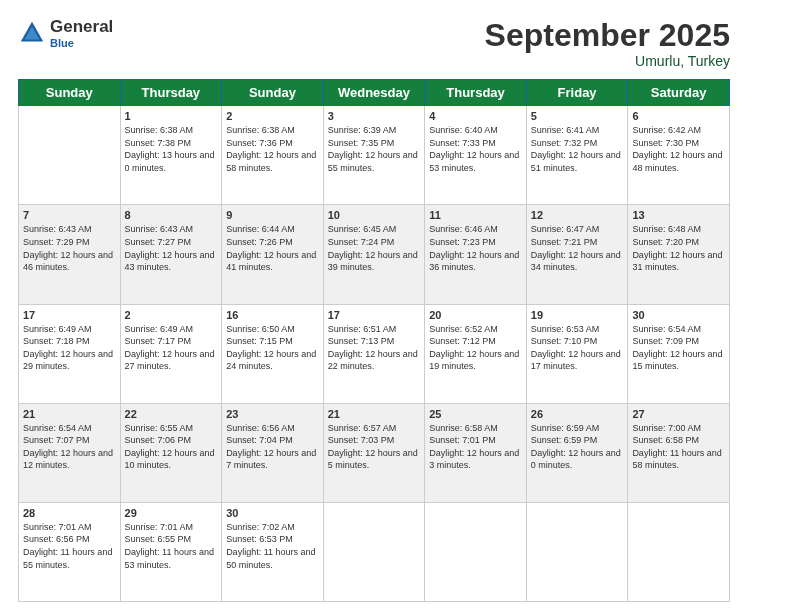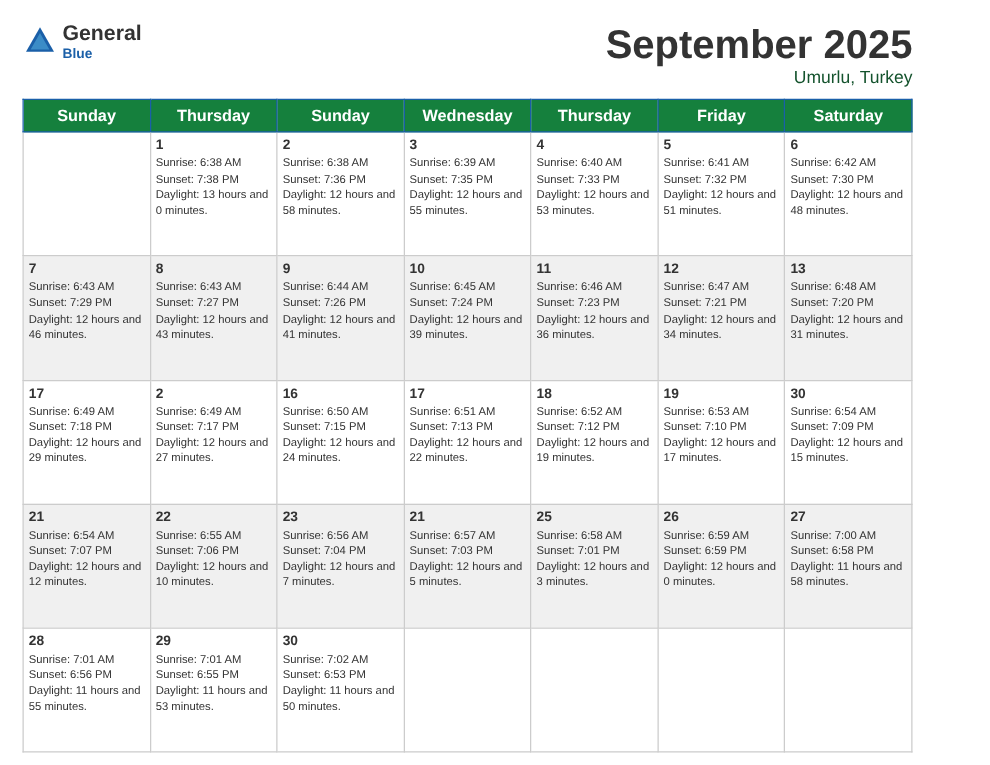--- a/index.html
+++ b/index.html
@@ -190,21 +190,21 @@
           </td>
           <td>
             <div class="day-number">16</div>
             <div class="day-info">Sunrise: 6:50 AM<br>Sunset: 7:15 PM<br>Daylight: 12 hours and 24 minutes.</div>
           </td>
           <td>
             <div class="day-number">17</div>
             <div class="day-info">Sunrise: 6:51 AM<br>Sunset: 7:13 PM<br>Daylight: 12 hours and 22 minutes.</div>
           </td>
           <td>
-            <div class="day-number">18</div>
+            <div class="day-number">20</div>
             <div class="day-info">Sunrise: 6:52 AM<br>Sunset: 7:12 PM<br>Daylight: 12 hours and 19 minutes.</div>
           </td>
           <td>
             <div class="day-number">19</div>
             <div class="day-info">Sunrise: 6:53 AM<br>Sunset: 7:10 PM<br>Daylight: 12 hours and 17 minutes.</div>
           </td>
           <td>
             <div class="day-number">30</div>
             <div class="day-info">Sunrise: 6:54 AM<br>Sunset: 7:09 PM<br>Daylight: 12 hours and 15 minutes.</div>
           </td>

